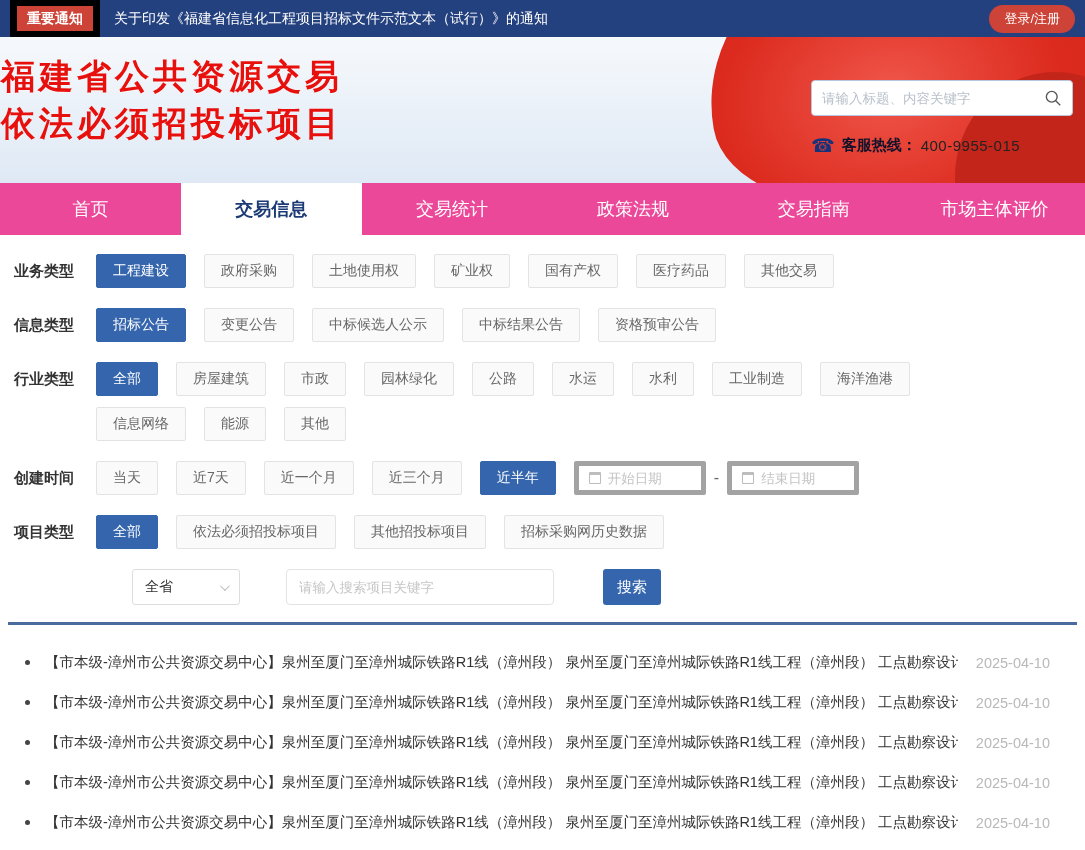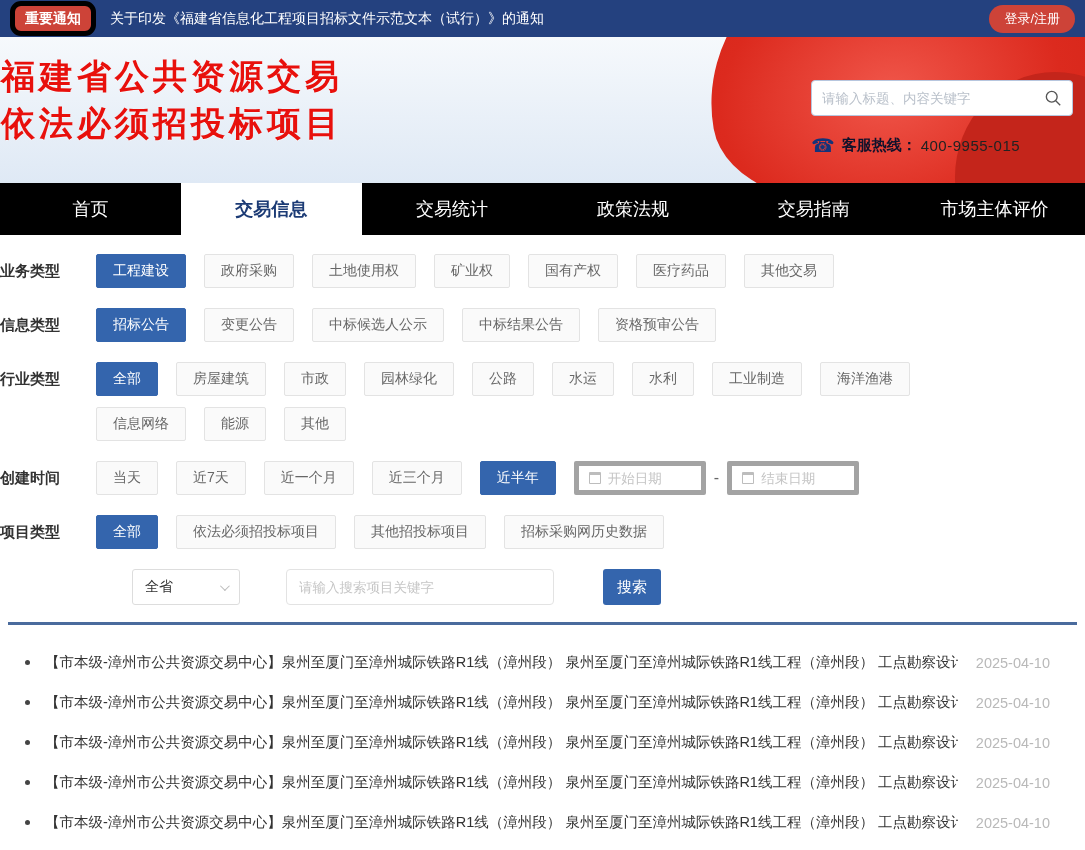--- a/index.html
+++ b/index.html
@@ -1,22 +1,22 @@
 <!DOCTYPE html>
 <html lang="zh"><head>
 <meta charset="utf-8">
 <style>
   * { margin:0; padding:0; box-sizing:border-box; }
   html,body { width:1085px; height:850px; overflow:hidden; background:#fff;
     font-family:"Liberation Sans","DejaVu Sans",sans-serif; }
 
   
   .topbar { height:37px; background:#24417f; display:flex; align-items:center; padding:0 10px; }
-  .badge { background:#cd4338; border:5px solid #000000; color:#fff; font-size:14px; font-weight:bold;
-    padding:4px 10px; border-radius:11px; line-height:17px; }
+  .badge { background:#cd4338; border:7px solid #000000; color:#fff; font-size:14px; font-weight:bold;
+    padding:4px 10px; border-radius:2px; line-height:17px; }
   .notice-text { color:#fff; font-size:14px; margin-left:14px; cursor:pointer; }
   .login-btn { margin-left:auto; background:#cd4338; color:#fff; font-size:13px; border:none;
     border-radius:14px; padding:5px 15px; cursor:pointer; }
 
   
   .header { position:relative; height:146px; overflow:hidden;
     background:linear-gradient(180deg,#f6f9fc 0%,#e9f0f8 55%,#dfe9f5 100%); }
   .blob-a { position:absolute; top:-110px; right:-20px; width:400px; height:270px;
     background:radial-gradient(ellipse at 45% 60%, #f0564a 0%, #dc2a1e 55%, #cf2316 100%);
     border-radius:48% 52% 58% 42%/62% 55% 45% 38%; transform:rotate(-10deg); }
@@ -30,29 +30,29 @@
     display:flex; align-items:center; padding:0 10px; }
   .search-box input { flex:1; border:none; outline:none; font-size:13.5px; color:#333; background:transparent; }
   .search-box input::placeholder { color:#b9c0ca; }
   .search-icon { display:flex; cursor:pointer; }
   .hotline { margin-top:18px; display:flex; align-items:center; font-size:15px; }
   .phone-icon { color:#14337a; font-size:19px; margin-right:7px; }
   .hotline-label { font-weight:bold; color:#10122b; }
   .hotline-number { color:#222; margin-left:4px; letter-spacing:.5px; }
 
   
-  .nav { height:52px; background:#000000; display:flex; }
+  .nav { height:52px; background:#ec4899; display:flex; }
   .nav-tab { flex:1; display:flex; align-items:center; justify-content:center; color:#fff;
     font-size:18px; cursor:pointer; }
   .nav-tab.active { background:#fff; color:#1c3b75; font-weight:bold; }
 
   
   .filters { background:#fff; padding:19px 0 17px; }
   .f-row { display:flex; align-items:flex-start; margin-bottom:20px; }
-  .f-label { width:96px; flex-shrink:0; font-size:15px; font-weight:bold;
+  .f-label { width:96px; padding-left:14px; flex-shrink:0; font-size:15px; font-weight:bold;
     color:#333; line-height:34px; }
   .f-opts { flex:1; display:flex; flex-wrap:wrap; align-items:center; column-gap:18px; row-gap:11px;
     padding-right:70px; }
   .f-btn { height:34px; padding:0 16px; background:#fafafa; border:1px solid #e3e3e3; border-radius:2px;
     font-size:14px; color:#666; cursor:pointer; font-family:inherit; }
   .f-btn.sel { background:#3465ad; border-color:#3465ad; color:#fff; }
   .date-range { display:flex; align-items:center; }
   .date-input { width:132px; height:34px; border:5px solid #a3a3a3; border-radius:2px; background:#fff;
     display:flex; align-items:center; padding:0 10px; cursor:pointer; }
   .cal-icon { width:12px; height:12px; border:1px solid #bdbdbd; border-top:3px solid #bdbdbd;

